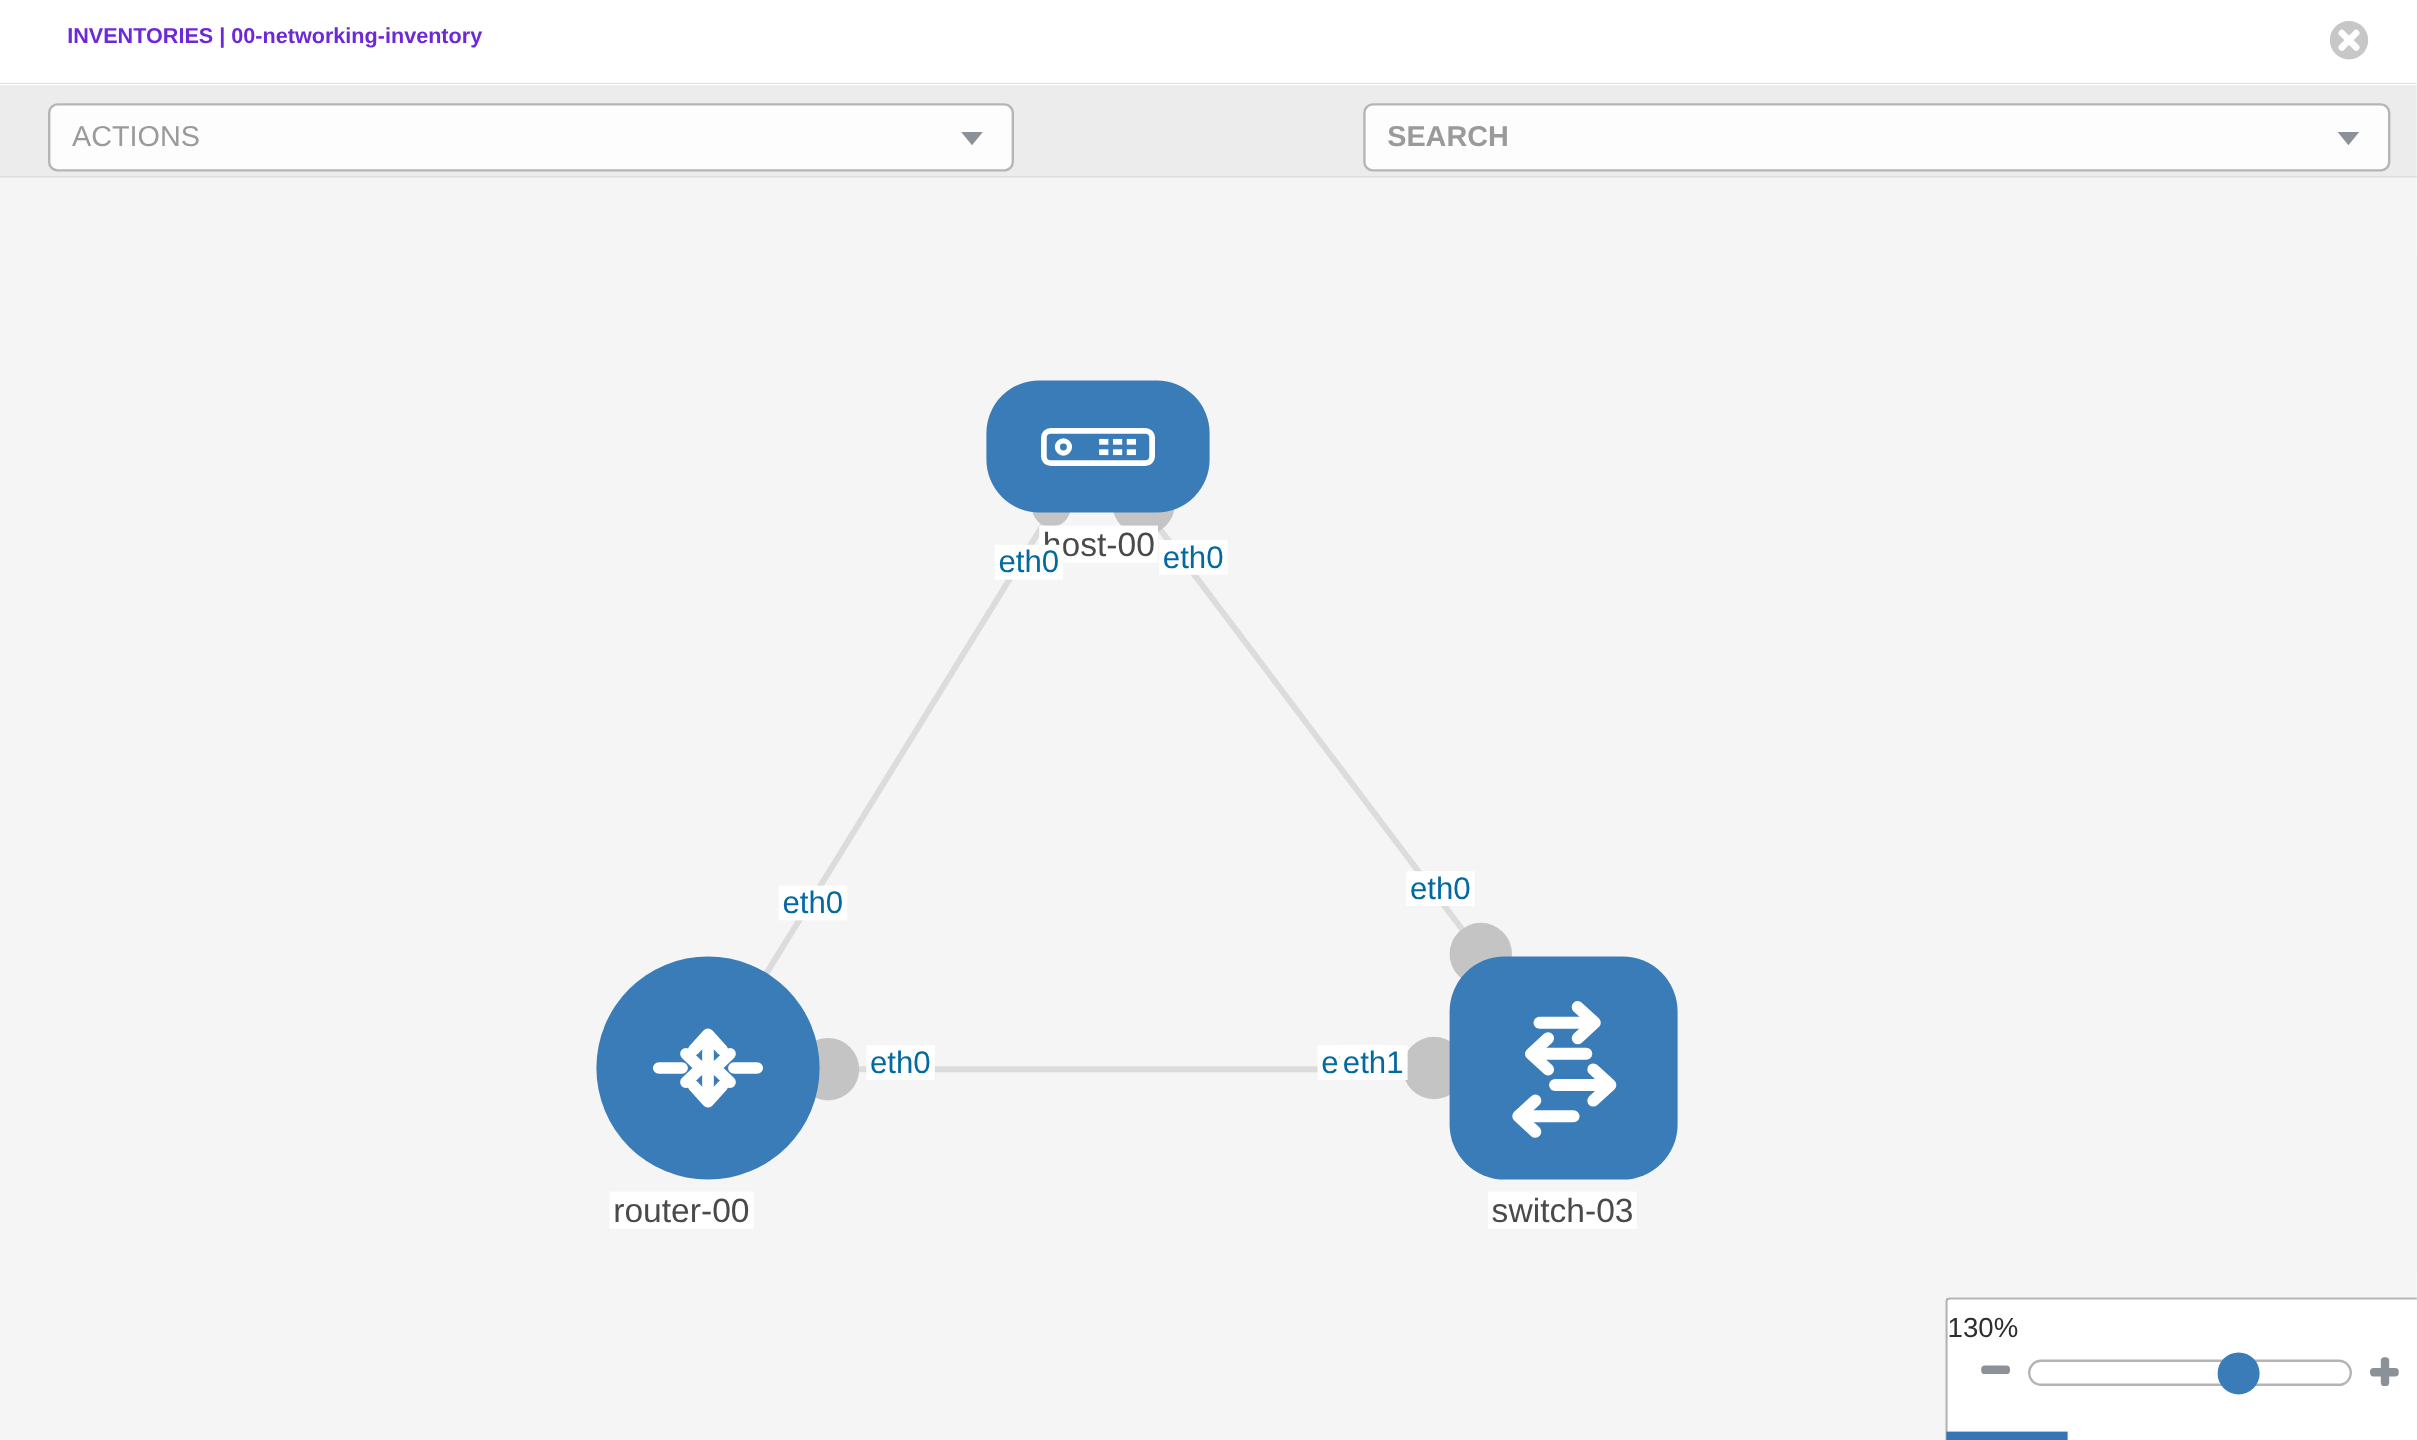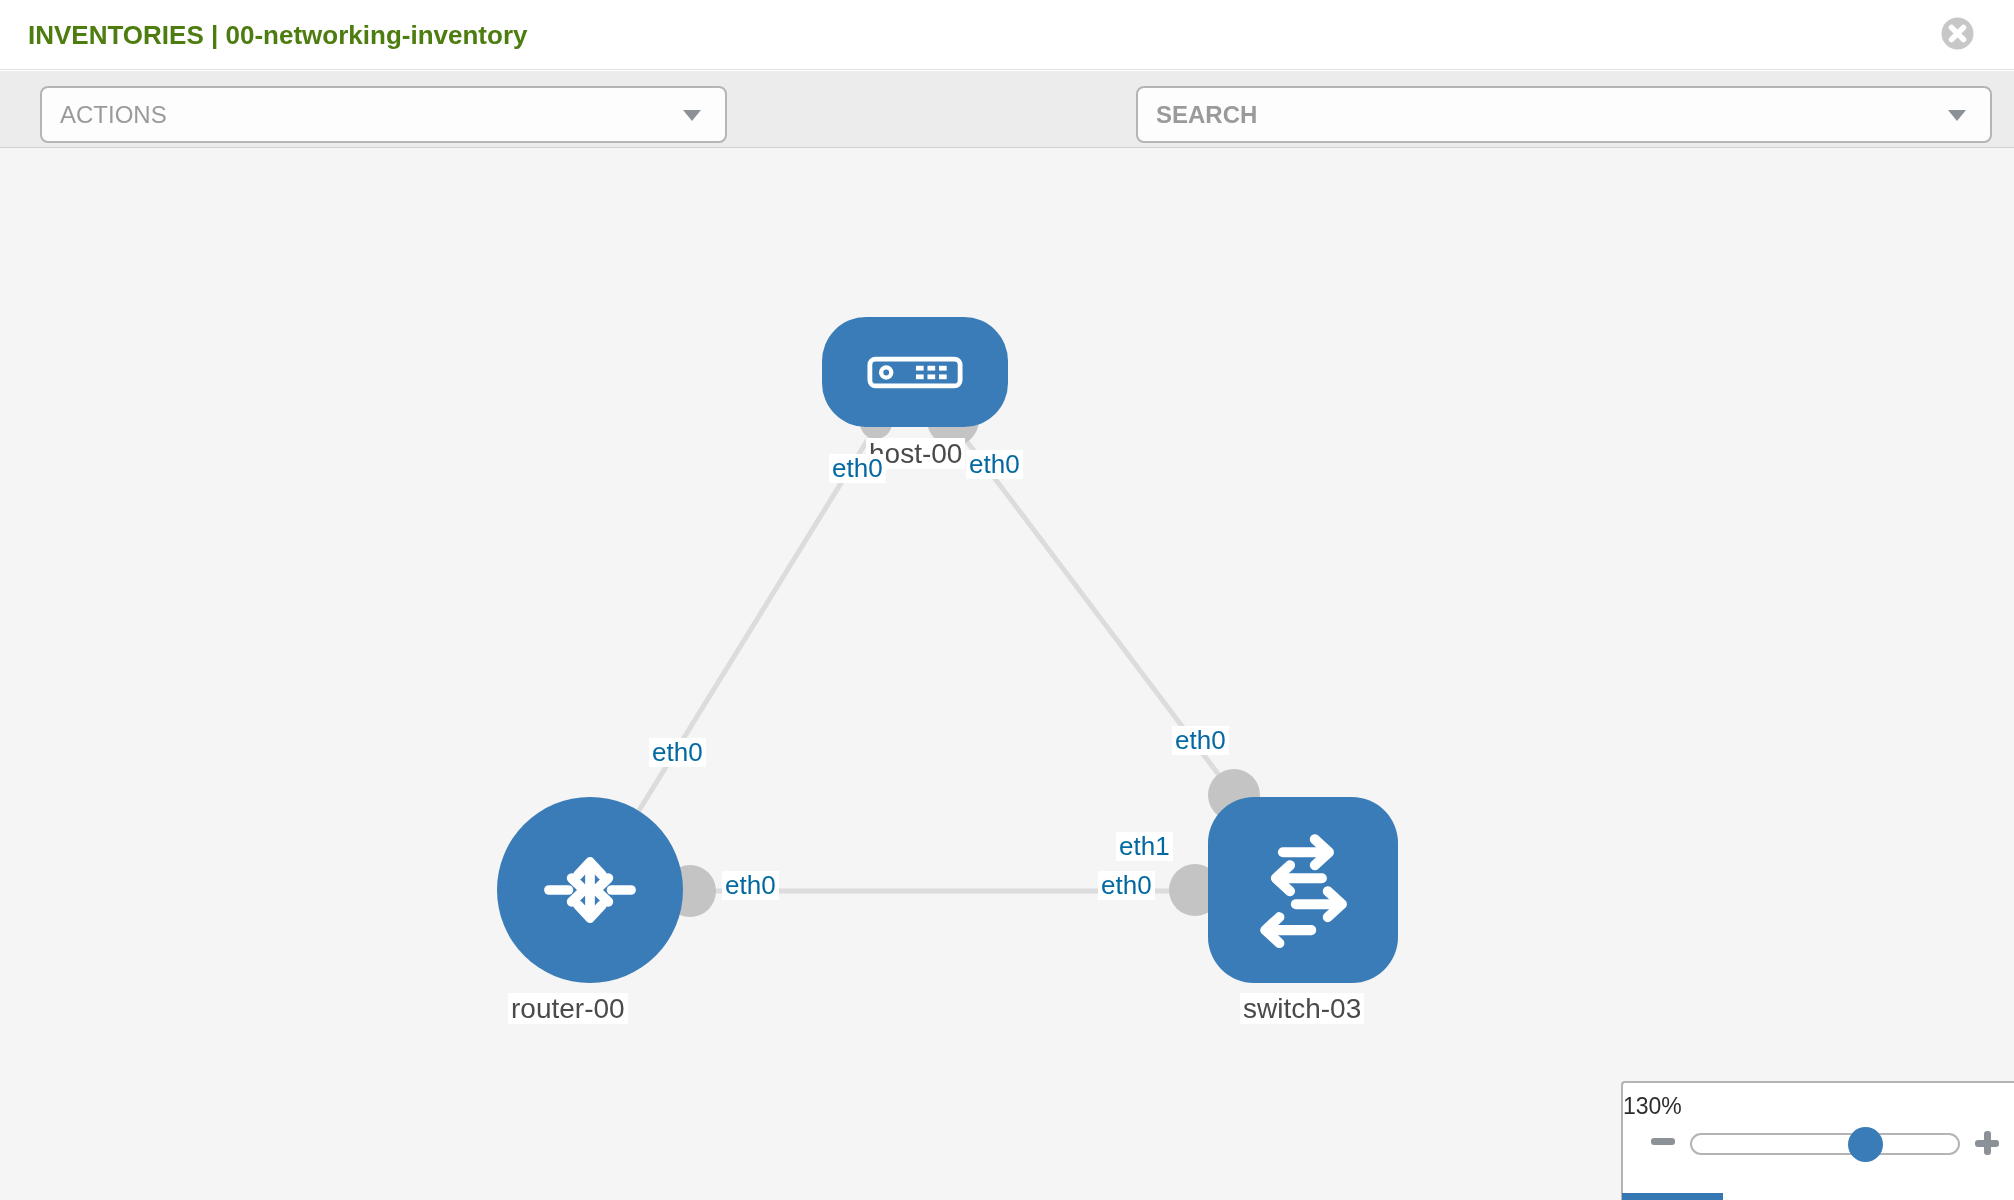--- a/index.html
+++ b/index.html
@@ -2,29 +2,29 @@
 <html><head>
 <meta charset="utf-8">
 <style>
   * { margin:0; padding:0; box-sizing:border-box; }
   body { font-family:"Liberation Sans", sans-serif; }
   .app { position:relative; width:2014px; height:1200px; background:#fff; overflow:hidden; }
 
   
   .header { position:absolute; left:0; top:0; width:2014px; height:70px; background:#fff;
             border-bottom:1px solid #e2e2e2; }
-  .title { position:absolute; left:28px; top:20px; font-size:26px; font-weight:bold; color:#4d7c0f; }
+  .title { position:absolute; left:56px; top:20px; font-size:18px; font-weight:bold; color:#6d28d9; }
   .close-btn { position:absolute; right:40px; top:17px; width:33px; height:33px; cursor:pointer; }
 
   
   .toolbar { position:absolute; left:0; top:71px; width:2014px; height:77px; background:#ececec;
              border-bottom:1px solid #d2d2d2; }
   .dd { position:absolute; top:15px; height:57px; background:#fdfdfd; border:2px solid #b5b5b5;
         border-radius:8px; font-size:24px; color:#9a9a9a; line-height:53px; padding-left:18px; cursor:pointer; }
-  .dd.actions { left:40px; width:687px; }
+  .dd.actions { left:40px; width:805px; }
   .dd.search  { left:1136px; width:856px;font-weight:bold; }
   .caret { position:absolute; right:24px; top:50%; margin-top:-5px; width:0; height:0;
            border-left:9px solid transparent; border-right:9px solid transparent;
            border-top:11px solid #8b9196; }
   .tool { position:absolute; top:98px; cursor:pointer; }
   .tool.wrench { left:1050px; }
   .tool.key    { left:1118px; }
 
   
   .canvas { position:absolute; left:0; top:148px; width:2014px; height:1052px; background:#f5f5f5; }
@@ -165,21 +165,21 @@
     <span class="lbl node-lbl" style="left:866px; top:290px;">host-00</span>
     <span class="lbl node-lbl" style="left:508px; top:845px;">router-00</span>
     <span class="lbl node-lbl" style="left:1240px; top:845px;">switch-03</span>
 
     <span class="lbl" style="left:829px;  top:306px;">eth0</span>
     <span class="lbl" style="left:966px;  top:302px;">eth0</span>
     <span class="lbl" style="left:649px;  top:590px;">eth0</span>
     <span class="lbl" style="left:1172px; top:578px;">eth0</span>
     <span class="lbl" style="left:722px;  top:723px;">eth0</span>
     <span class="lbl" style="left:1098px; top:723px;">eth0</span>
-    <span class="lbl" style="left:1116px; top:684px;text-align:right;">eth1</span>
+    <span class="lbl" style="left:1116px; top:723px;text-align:right;">eth1</span>
   </div>
 
   <div class="zoom-panel">
     <div class="zoom-level">130%</div>
     <span class="zminus"></span>
     <div class="ztrack"></div>
     <div class="zknob"></div>
     <span class="zplus">
         <i class="ph"></i>
         <i class="pv"></i>

